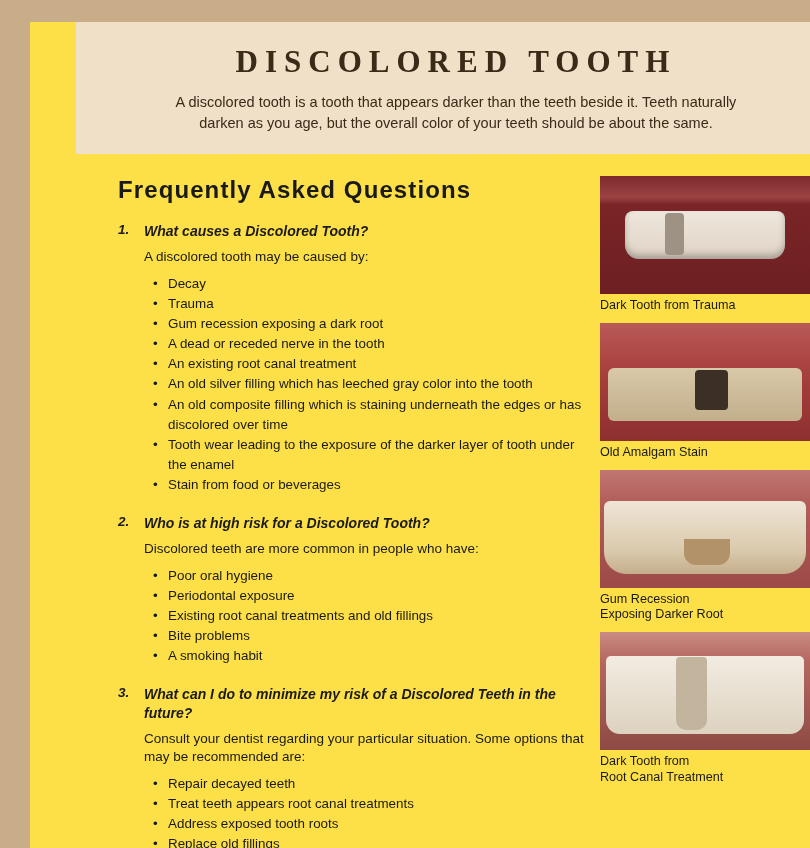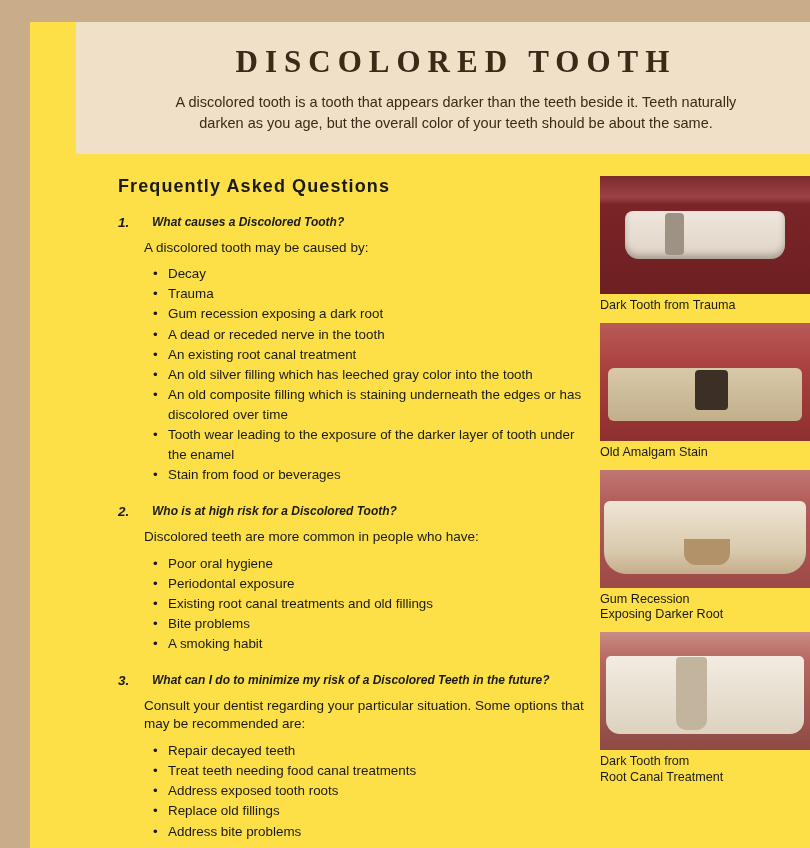--- a/index.html
+++ b/index.html
@@ -56,21 +56,21 @@
     padding-left: 20px;
     box-sizing: border-box;
   }
   .right-col {
     width: 222px;
     padding-left: 10px;
     box-sizing: border-box;
   }
   h2.faq-title {
     margin: 0 0 18px 0;
-    font-size: 18px;
+    font-size: 24px;
     font-weight: bold;
     letter-spacing: 1.1px;
     color: #1a1a1a;
   }
   .qa {
     margin-bottom: 19px;
   }
   .q-row {
     display: flex;
     align-items: flex-start;
@@ -78,26 +78,25 @@
   }
   .q-num {
     width: 26px;
     flex: none;
     font-size: 13.5px;
     font-weight: bold;
     font-style: italic;
     color: #1a1a1a;
   }
   .q-text {
-    font-size: 12px;
+    font-size: 14px;
     font-weight: bold;
     font-style: italic;
     color: #1a1a1a;
     line-height: 1.3;
-    margin-left: 8px;
   }
   .intro {
     margin: 0 0 7px 26px;
     font-size: 13.5px;
     color: #1a1a1a;
     line-height: 1.38;
   }
   ul.bullets {
     margin: 0 0 0 34px;
     padding: 0;
@@ -272,21 +271,21 @@
         </div>
 
         <div class="qa">
           <div class="q-row">
             <div class="q-num">3.</div>
             <div class="q-text">What can I do to minimize my risk of a Discolored Teeth in the future?</div>
           </div>
           <p class="intro">Consult your dentist regarding your particular situation. Some options that may be recommended are:</p>
           <ul class="bullets">
             <li>Repair decayed teeth</li>
-            <li>Treat teeth needing food canal treatments</li>
+            <li>Treat teeth appears root canal treatments</li>
             <li>Address exposed tooth roots</li>
             <li>Replace old fillings</li>
             <li>Address bite problems</li>
           </ul>
         </div>
       </div>
 
       <div class="right-col">
 
         <div class="photo-block">

